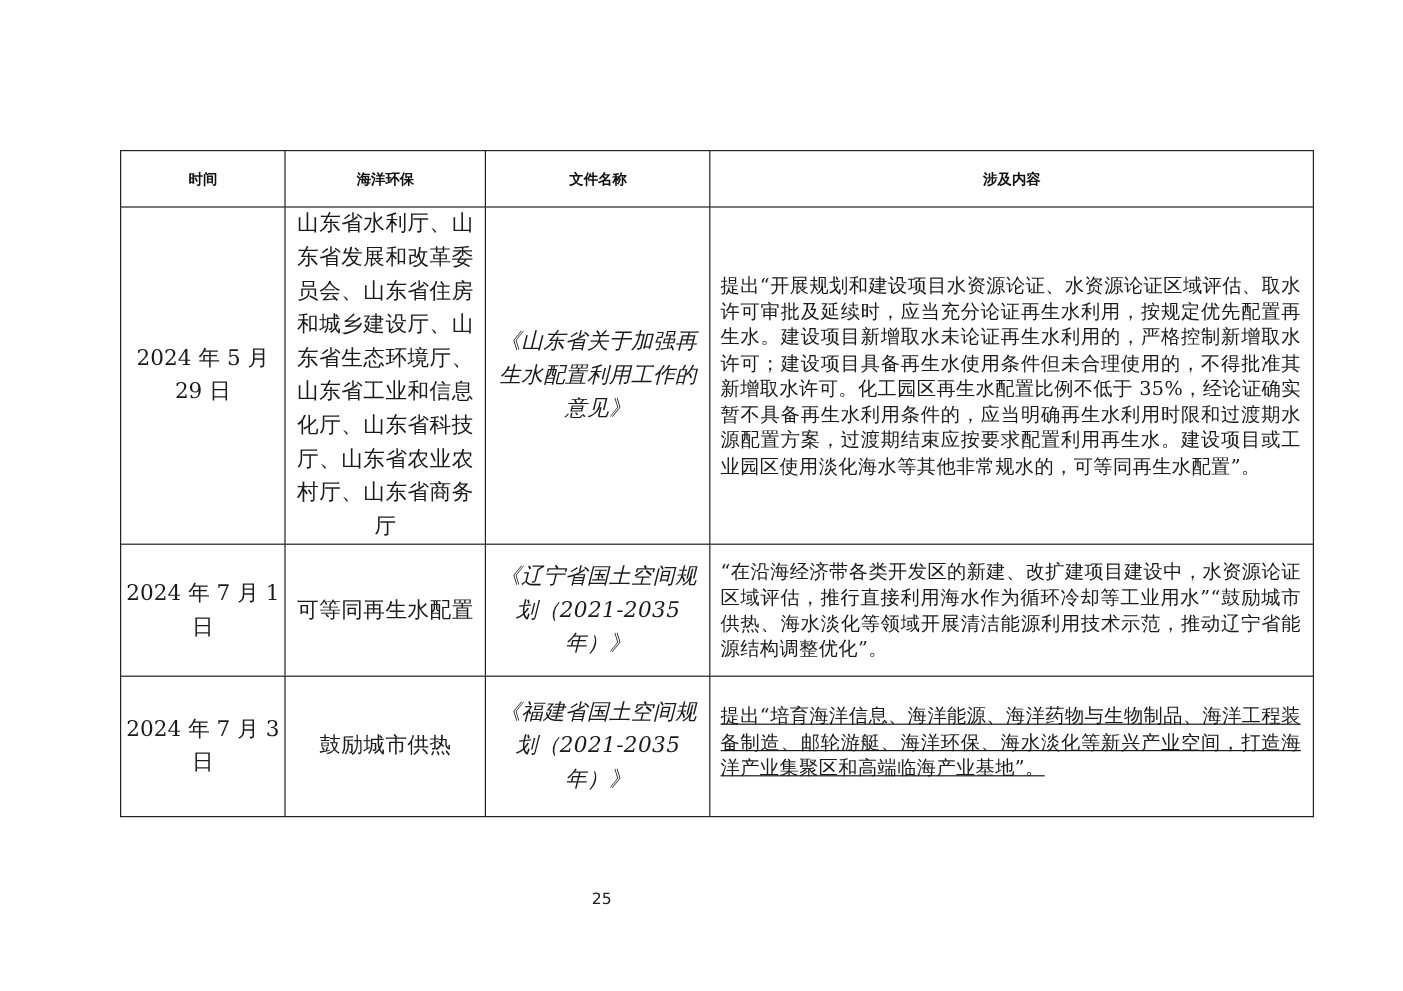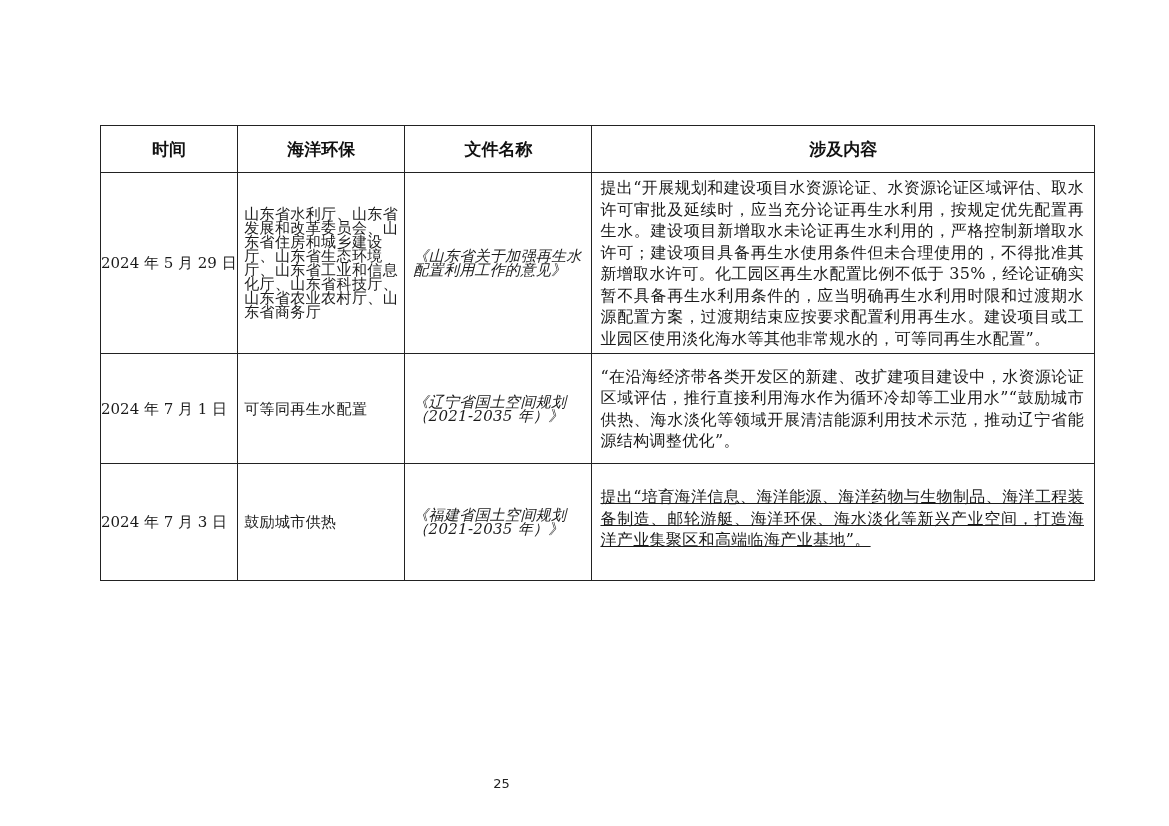--- a/index.html
+++ b/index.html
@@ -25,32 +25,33 @@
     }
     .page-table td, .page-table th {
       border: 1.3px solid #222;
       padding: 0;
       vertical-align: middle;
     }
     .page-table th {
       height: 46px;
       font-family: "DejaVu Sans", "Liberation Sans", sans-serif;
       font-weight: bold;
-      font-size: 17px;
+      font-size: 12px;
       text-align: center;
       color: #111;
     }
     .c-time { width: 137px; }
     .c-pub { width: 167px; }
     .c-doc { width: 187px; }
     .c-content { width: 502px; }
 
     td.center {
-      font-size: 15px;
-      line-height: 14px;
+      text-align: center;
+      font-size: 18px;
+      line-height: 28px;
     }
     td.pub-cell {
       padding: 0 6px;
       letter-spacing: 0.4px;
     }
     td.doc-cell {
       padding: 0 8px;
       letter-spacing: 0.3px;
       font-style: italic;
     }
@@ -68,21 +69,20 @@
 
     .page-number {
       position: absolute;
       left: 0;
       width: 1003px;
       top: 742px;
       text-align: center;
       font-family: "DejaVu Sans", "Liberation Sans", sans-serif;
       font-size: 13px;
       color: #222;
-      margin-top: 34px;
     }
   </style>
 </head>
 <body>
 
 <table class="page-table">
   <colgroup>
     <col class="c-time">
     <col class="c-pub">
     <col class="c-doc">

